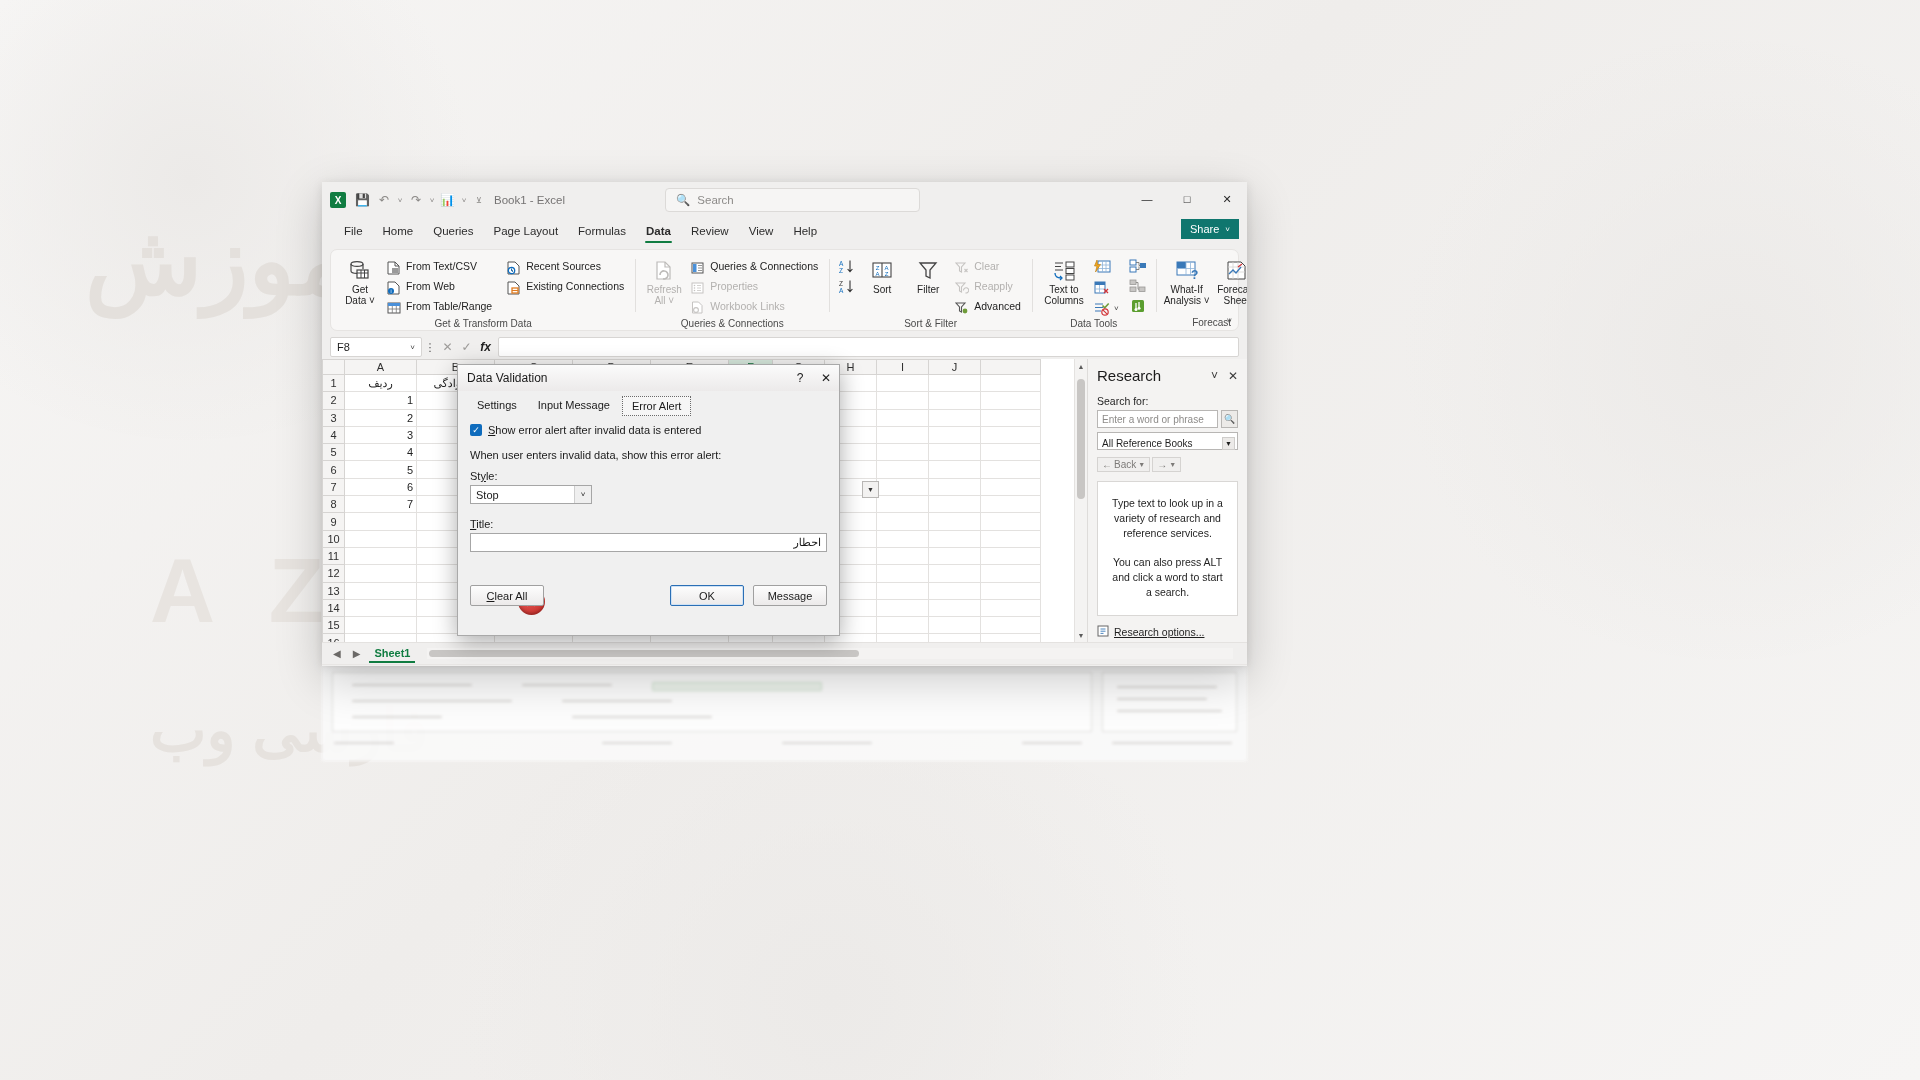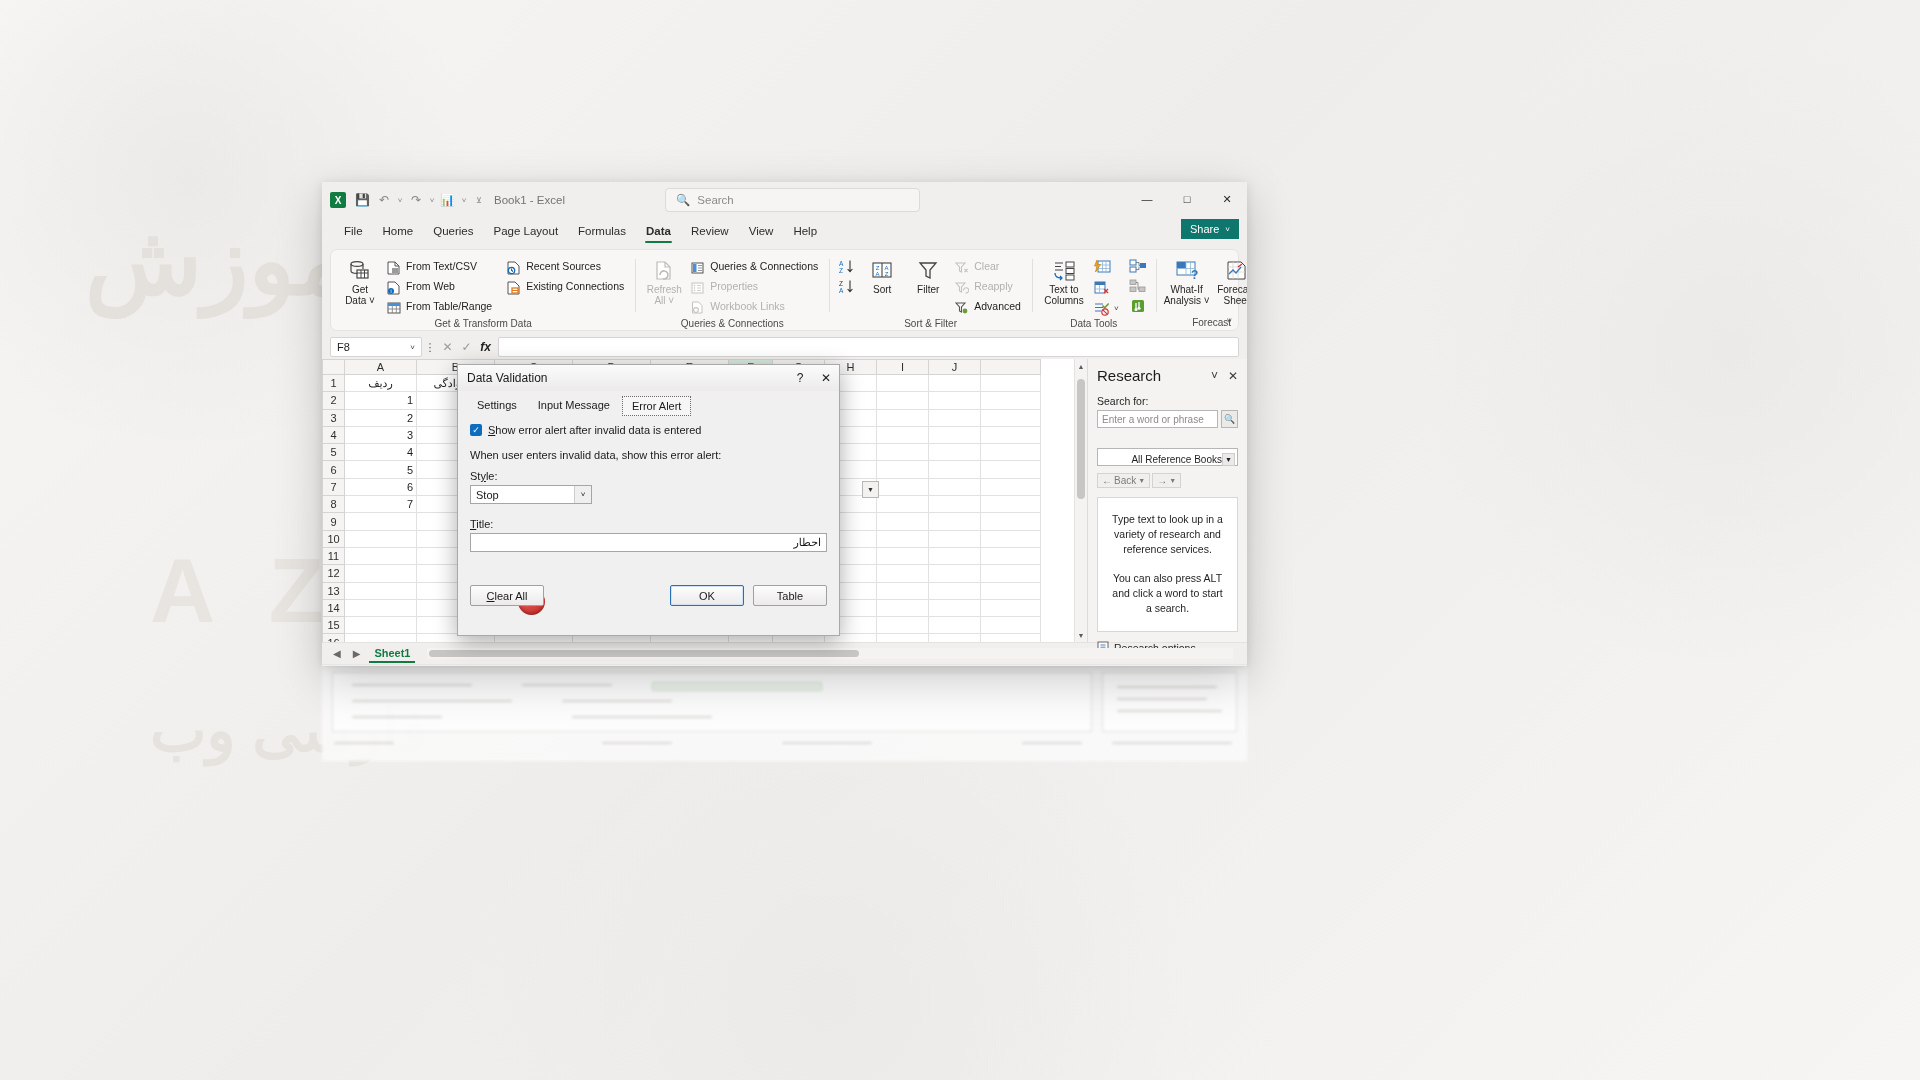--- a/index.html
+++ b/index.html
@@ -185,22 +185,22 @@
   #pane .pbtns { display:flex; gap: 10px; color:#3a3a3a; font-size: 12px;}
   .plabel { margin-top: 11px; font-size: 10.5px; color:#1f1f1f;}
   .pinputrow { display:flex; gap: 3px; margin-top: 3px; }
   .pinput {
     flex:1; height: 18px; border:1px solid #b8b6b4; background:#fff;
     font-size: 10px; color:#8d8b89; display:flex; align-items:center; padding:0 4px;
   }
   .pgo { width: 17px; height: 18px; border:1px solid #b8b6b4; background:#eceae8;
     display:flex; align-items:center; justify-content:center; font-size:9px;}
   .pselect {
-    height: 18px; border:1px solid #b8b6b4; background:#fff; margin-top: 20px;
-    font-size: 10px; display:flex; align-items:center; justify-content:flex-end;
+    height: 18px; border:1px solid #b8b6b4; background:#fff; margin-top: 4px;
+    font-size: 10px; display:flex; align-items:center; justify-content:space-between;
     padding: 4px 2px 0 4px;
   }
   .pnav { display:flex; align-items:center; gap:2px; margin-top:7px; color:#7d7b79; font-size:10px;}
   .pnav .nb { border:1px solid #d5d3d1; background:#f0efee; padding:1px 4px; display:flex; align-items:center; gap:2px;}
   #pbody {
     margin-top: 9px; border:1px solid #d9d7d5; background:#fff;
     height: 135px; padding: 14px 10px; text-align:center;
     font-size: 10.5px; color:#1f1f1f; line-height: 15px;
   }
   #popts { margin-top: 9px; display:flex; align-items:center; gap:5px; font-size:10.5px;}
@@ -1056,16 +1056,16 @@
     </div>
 
     <div class="dfoot">
       <div class="dbtn">
           <span class="u">C</span>
           <span>lear All</span>
         </div>
       <div class="sp"></div>
       <div class="dbtn pri">OK</div>
       <div class="gap"></div>
-      <div class="dbtn">Table</div>
+      <div class="dbtn">Message</div>
     </div>
   </div>
 </div>
 
 </body></html>

